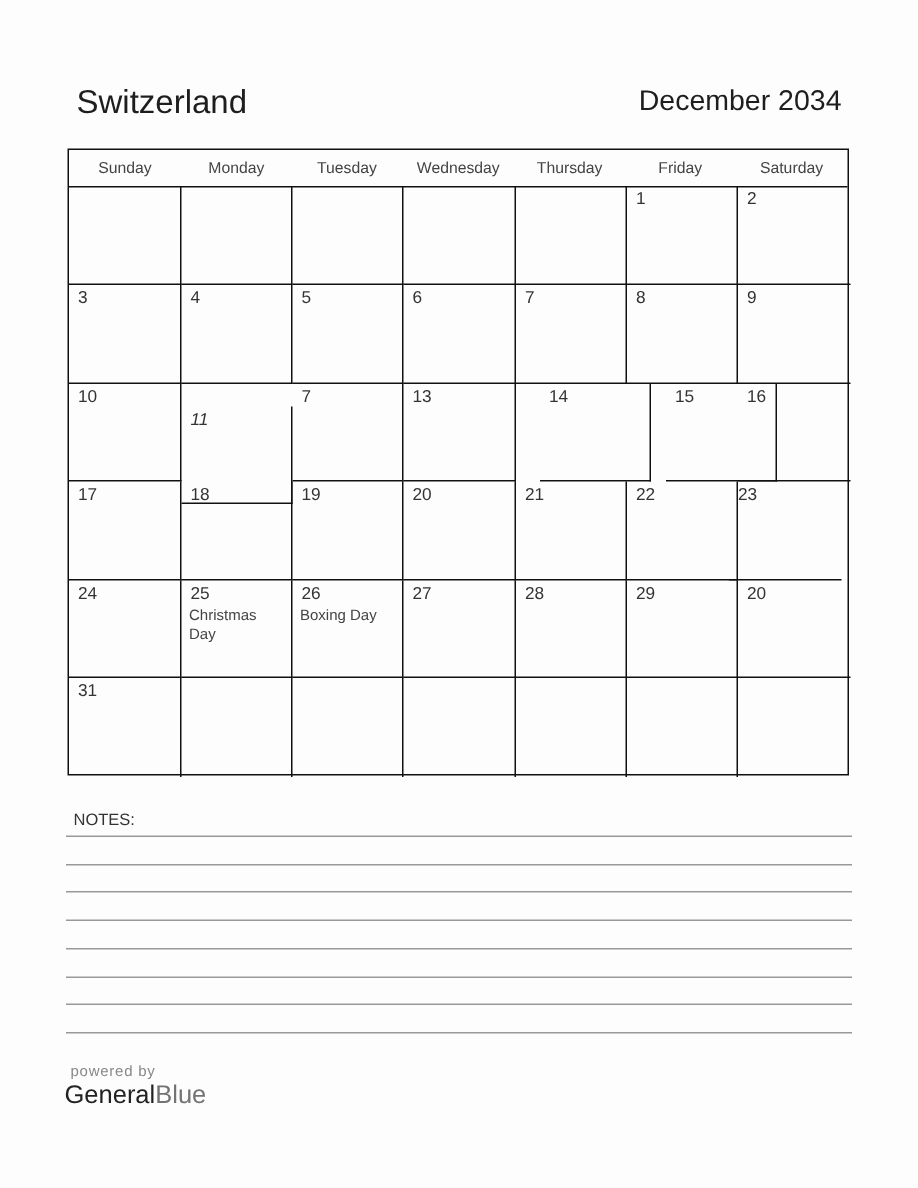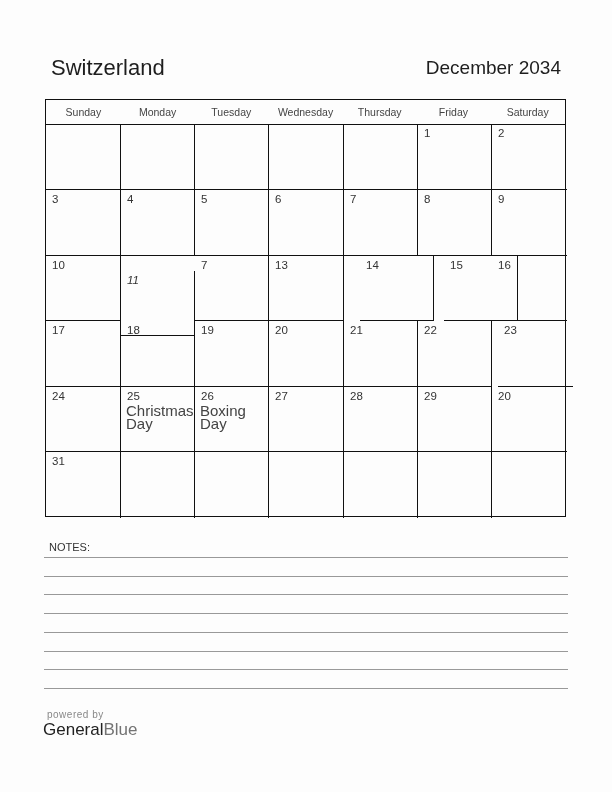--- a/index.html
+++ b/index.html
@@ -4,21 +4,21 @@
 <style>
   html, body { margin:0; padding:0; background:#fdfdfd; }
   body { width:612px; height:792px; position:relative; font-family:"Liberation Sans", sans-serif; color:#222; overflow:hidden; }
   .title { position:absolute; left:51px; top:55px; font-size:22px; color:#1e1e1e; }
   .month { position:absolute; right:51px; top:57px; font-size:19px; color:#1e1e1e; }
   .cal { position:absolute; left:45px; top:99px; width:521px; height:418px; border:1.3px solid #111; box-sizing:border-box; }
   .hdr { position:absolute; left:0; top:0; width:100%; height:24px; border-bottom:1.3px solid #111; display:flex; }
   .hdr div { font-size:10.5px; color:#444; text-align:center; line-height:24px; }
   .cell { position:absolute; box-sizing:border-box; border-right:1.3px solid #111; border-bottom:1.3px solid #111; }
   .cell .num { position:absolute; left:6px; top:3px; font-size:11.5px; color:#333; }
-  .cell .ev { position:absolute; left:5px; top:17px; font-size:15px; color:#444; line-height:13px; width:70px; }
+  .cell .ev { position:absolute; left:5px; top:17px; font-size:10px; color:#444; line-height:13px; width:70px; }
   .notes-label { position:absolute; left:49px; top:541px; font-size:11px; color:#333; }
   .nline { position:absolute; left:44px; width:524px; height:0; border-top:1.3px solid #999; }
   .powered { position:absolute; left:47px; top:709px; font-size:10px; color:#888; letter-spacing:0.5px; }
   .brand { position:absolute; left:43px; top:720px; font-size:17px; color:#222; }
   .brand .blue { color:#737373; }
 </style>
 </head>
 <body>
 
 <div class="title">Switzerland</div>
@@ -109,21 +109,21 @@
       </div>
       <div class="cell" style="left: 223px; top: 221px; width: 75px; height: 66px;">
         <div class="num">20</div>
       </div>
       <div class="cell" style="left: 298px; top: 221px; width: 74px; height: 66px;">
         <div class="num">21</div>
       </div>
       <div class="cell" style="left: 372px; top: 221px; width: 74px; height: 66px;">
         <div class="num">22</div>
       </div>
-      <div class="cell" style="left: 452px; top: 221px; width: 75px; height: 66px; border-right: none;">
+      <div class="cell" style="left: 440px; top: 221px; width: 75px; height: 66px; border-right: none;">
         <div class="num">23</div>
       </div>
       <div class="cell" style="left: 0px; top: 287px; width: 75px; height: 65px;">
         <div class="num">24</div>
       </div>
       <div class="cell" style="left: 75px; top: 287px; width: 74px; height: 65px;">
         <div class="num">25</div>
         <div class="ev" style="width: 52px;">Christmas Day</div>
       </div>
       <div class="cell" style="left: 149px; top: 287px; width: 74px; height: 65px;">

